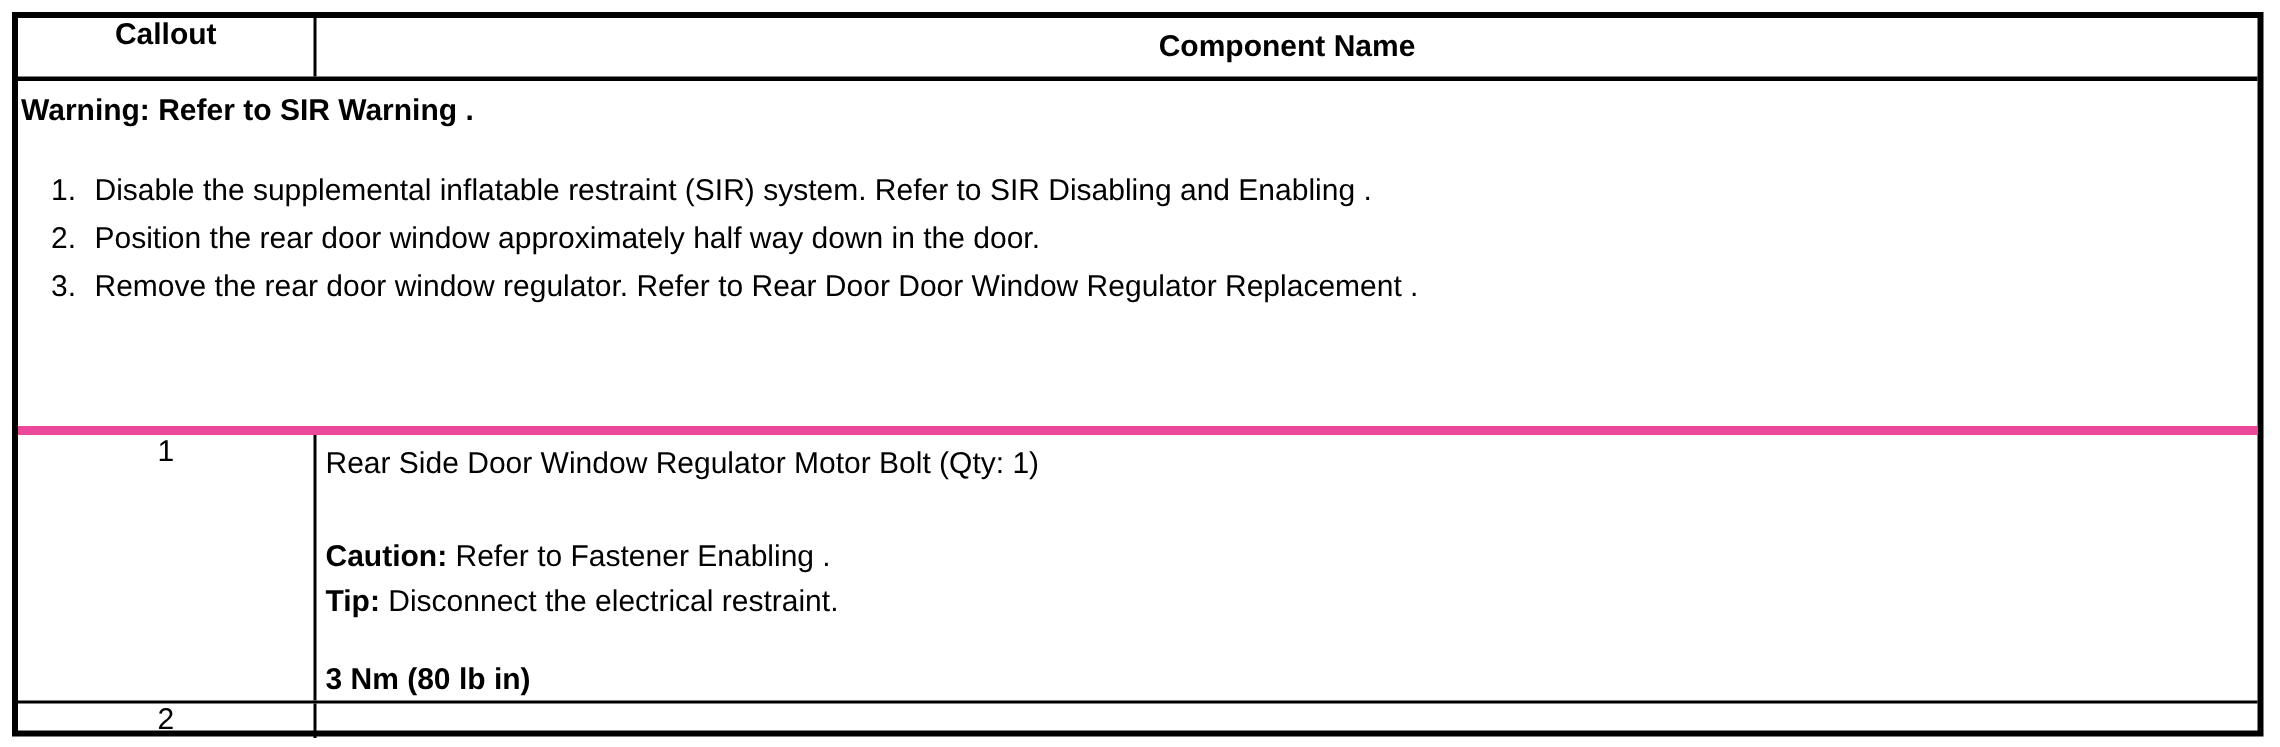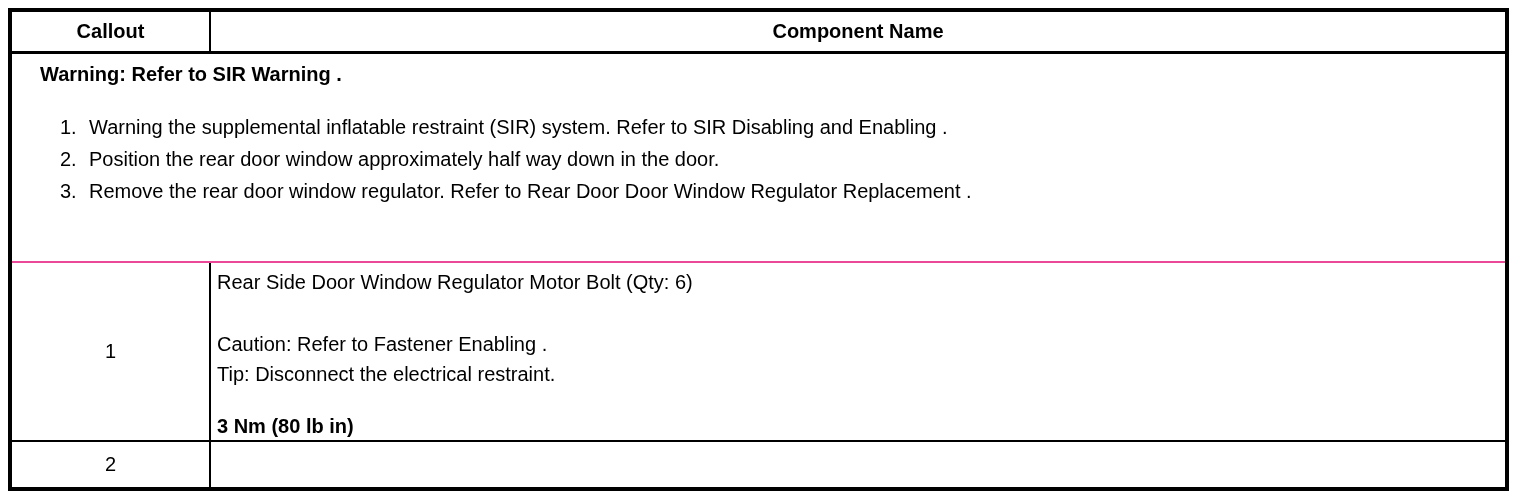--- a/index.html
+++ b/index.html
@@ -34,40 +34,38 @@
     border-bottom: 3px solid #000000;
     display: flex;
     flex: 0 0 auto;
   }
   .callout-col {
     width: 199px;
     flex: 0 0 199px;
     border-right: 2px solid #000000;
     box-sizing: border-box;
     display: flex;
-    align-items: center;
     justify-content: center;
   }
   .component-col {
     flex: 1 1 auto;
     display: flex;
     align-items: center;
     box-sizing: border-box;
   }
   .header-row .component-col { justify-content: center; }
   .header-cell { font-weight: bold; }
 
   
   .warning-row {
-    height: 209px;
+    height: 236px;
     flex: 0 0 auto;
-    border-bottom: 2px solid #ec4899;
+    border-bottom: 6px solid #ec4899;
     box-sizing: border-box;
     overflow: hidden;
-    padding-left: 26px;
   }
   .warning-line {
     font-weight: bold;
     margin: 8px 0 0 2px;
     line-height: 24px;
   }
   .prelim-title {
     font-weight: bold;
     margin: 29px 0 0 40px;
     line-height: 24px;
@@ -105,21 +103,21 @@
     overflow: hidden;
   }
   .data-row-1 .cell-content { padding-top: 4px; }
   .data-row-2 .cell-content {
     display: flex;
     align-items: center;
   }
   .comp-line { line-height: 30px; }
   .spacer-a { height: 32px; }
   .spacer-b { height: 22px; }
-  .bold { font-weight: normal; }
+  .bold { font-weight: bold; }
   .torque-line {
     font-weight: bold;
     line-height: 30px;
   }
 </style>
 </head>
 <body>
 
 <div class="page">
   <div class="doc-table">
@@ -131,39 +129,39 @@
       <div class="component-col">
         <span class="header-cell">Component Name</span>
       </div>
     </div>
 
     <div class="warning-row">
       <div class="warning-line">Warning: Refer to SIR Warning .</div>
       <div class="steps">
         <div class="step">
           <span class="step-num">1.</span>
-          <span class="step-text">Warning the supplemental inflatable restraint (SIR) system. Refer to SIR Disabling and Enabling .</span>
+          <span class="step-text">Disable the supplemental inflatable restraint (SIR) system. Refer to SIR Disabling and Enabling .</span>
         </div>
         <div class="step">
           <span class="step-num">2.</span>
           <span class="step-text">Position the rear door window approximately half way down in the door.</span>
         </div>
         <div class="step">
           <span class="step-num">3.</span>
           <span class="step-text">Remove the rear door window regulator. Refer to Rear Door Door Window Regulator Replacement .</span>
         </div>
       </div>
     </div>
 
     <div class="data-row-1">
       <div class="callout-col">
         <span>1</span>
       </div>
       <div class="cell-content">
-        <div class="comp-line">Rear Side Door Window Regulator Motor Bolt (Qty: 6)</div>
+        <div class="comp-line">Rear Side Door Window Regulator Motor Bolt (Qty: 1)</div>
         <div class="spacer-a"></div>
         <div class="comp-line">
           <span class="bold">Caution:</span><span> Refer to Fastener Enabling .</span>
         </div>
         <div class="comp-line">
           <span class="bold">Tip:</span><span> Disconnect the electrical restraint.</span>
         </div>
         <div class="spacer-b"></div>
         <div class="torque-line">3 Nm (80 lb in)</div>
       </div>

